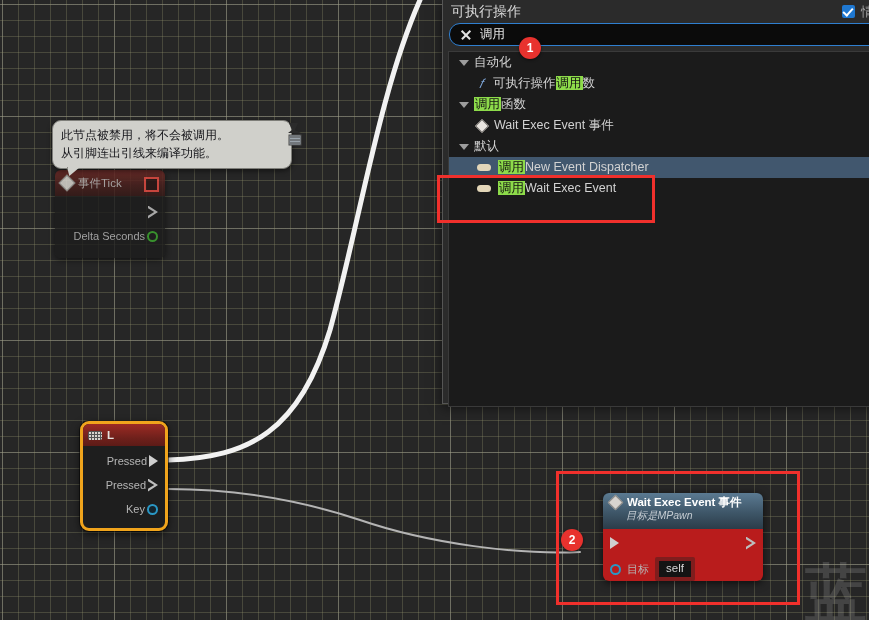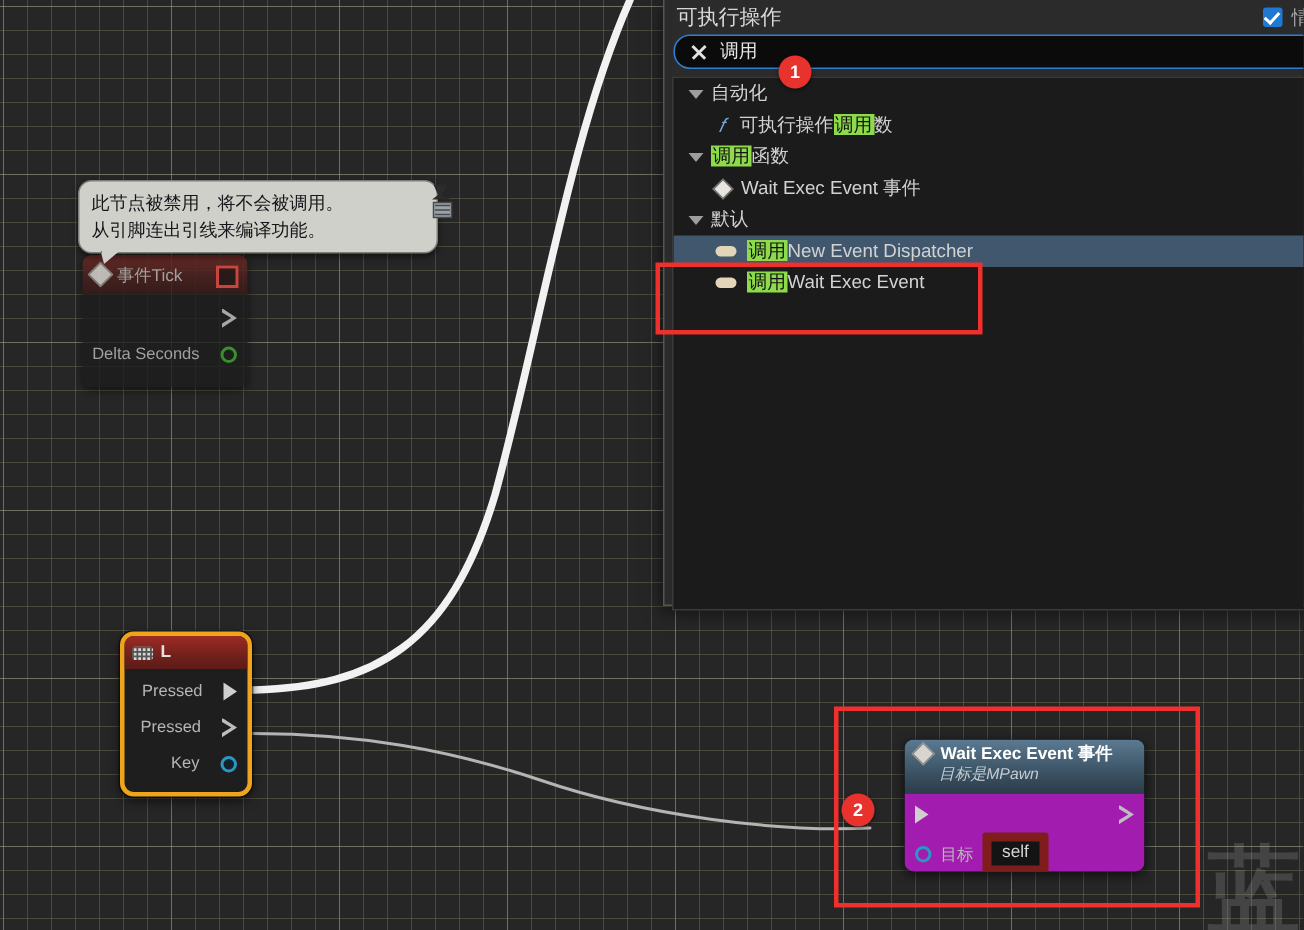--- a/index.html
+++ b/index.html
@@ -61,21 +61,21 @@
     transform:rotate(45deg);flex:none;
     border:1px solid #8d8a86;
   }
   .diamond.sm{width:9px;height:9px;}
   .redsquare{
     position:absolute;right:6px;top:7px;width:11px;height:11px;
     border:2px solid #e24b42;background:#2a1716;
   }
   .node-tick .body{padding:4px 0 0 0;}
   .row{display:flex;align-items:center;height:24px;}
-  .row.right{justify-content:flex-end;padding-right:7px;gap:14px;}
+  .row.right{justify-content:flex-end;padding-right:7px;gap:2px;}
   .pin-label{color:#b6b6b6;font-size:11px;}
   .exec-pin{
     width:0;height:0;border-left:9px solid #cfcfcf;
     border-top:6px solid transparent;border-bottom:6px solid transparent;
   }
   .exec-hollow{
     display:inline-block;width:10px;height:13px;
     clip-path:polygon(0 0,100% 50%,0 100%,0 78%,62% 50%,0 22%);
     background:#bdbdbd;
   }
@@ -141,25 +141,25 @@
     box-shadow:0 2px 8px rgba(0,0,0,.65);
   }
   .node-wait .hdr{
     height:34px;
     background:linear-gradient(to bottom,#5b7a92,#3e5668 55%,#2b3c49);
     padding:2px 8px 0 7px;
   }
   .node-wait .hdr .l1{display:flex;align-items:center;gap:6px;}
   .node-wait .hdr .ttl{color:#ffffff;font-size:11.5px;font-weight:700;}
   .node-wait .hdr .sub{color:#c5ccd2;font-size:10.5px;font-style:italic;padding-left:16px;margin-top:-1px;}
-  .node-wait .body{position:relative;height:54px;background:#a21caf;}
+  .node-wait .body{position:relative;height:54px;background:#b91c1c;}
   .node-wait .execrow{display:flex;align-items:center;height:28px;justify-content:space-between;padding:0 7px;}
   .node-wait .targetrow{display:flex;align-items:center;gap:6px;padding:0 7px;height:24px;}
   .selfbox{
-    border:6px solid #7f1d1d;background:#141414;color:#d6d6d6;
+    border:4px solid #7f1d1d;background:#141414;color:#d6d6d6;
     font-size:11.5px;padding:0px 7px 1px 7px;border-radius:2px;line-height:15px;
   }
 
   
   .redbox{position:absolute;border:3px solid #f0302c;box-sizing:border-box;}
   .badge{
     position:absolute;width:22px;height:22px;border-radius:50%;
     background:#e8322e;color:#fff;font-size:12px;font-weight:700;
     display:flex;align-items:center;justify-content:center;
     box-shadow:0 1px 3px rgba(0,0,0,.5);

